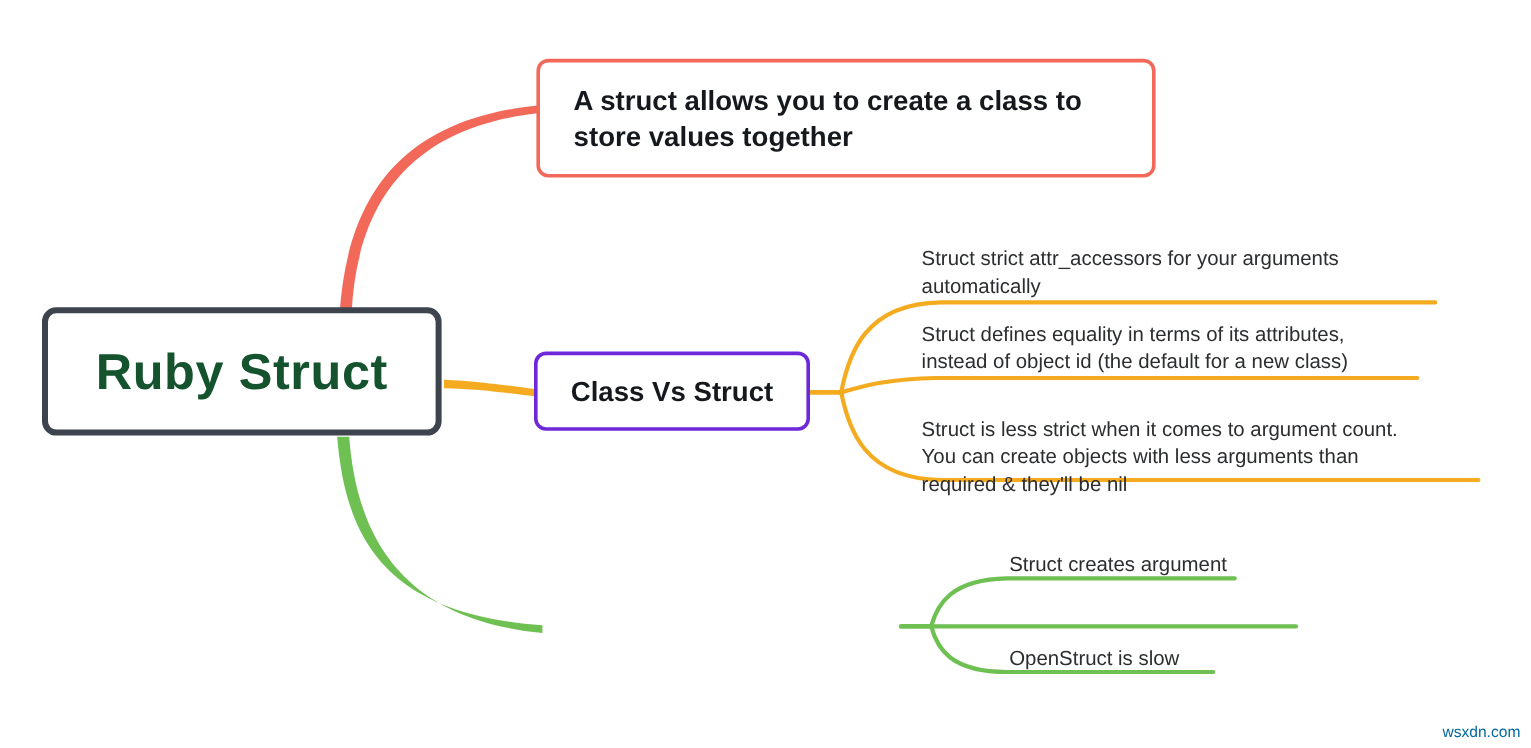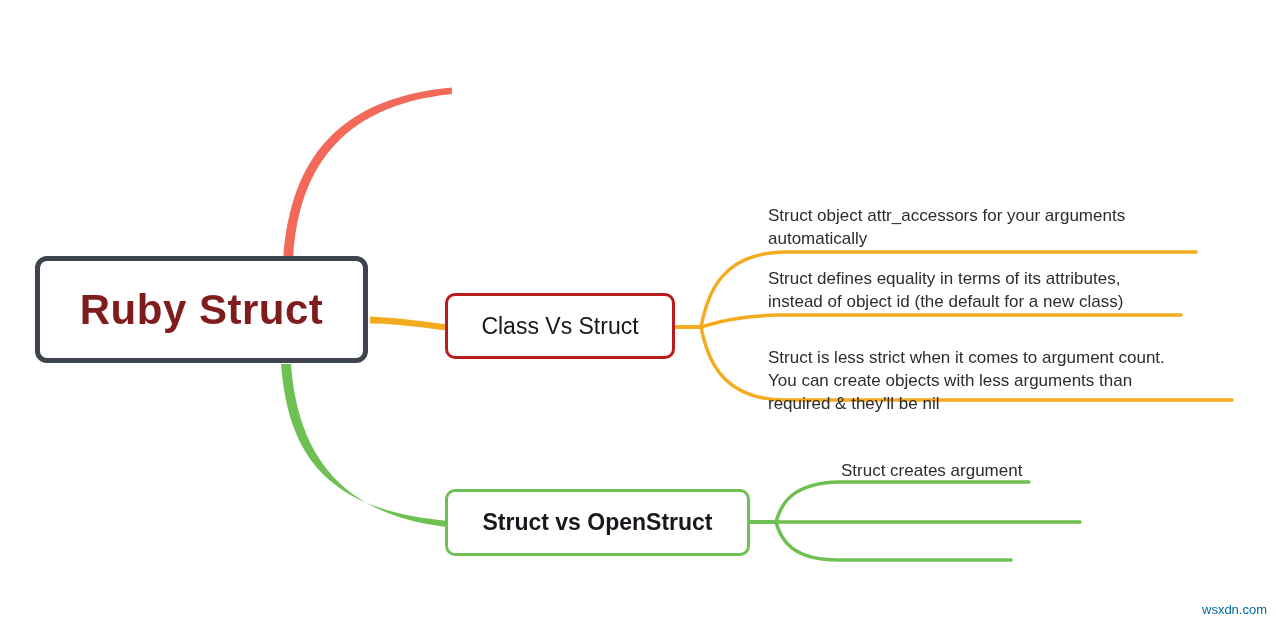--- a/index.html
+++ b/index.html
@@ -8,33 +8,33 @@
     font-family:"Liberation Sans","DejaVu Sans",sans-serif;
   }
   .canvas svg{position:absolute;left:0;top:0;}
   .node{
     position:absolute;background:#ffffff;box-sizing:border-box;
     display:flex;align-items:center;justify-content:center;
   }
   .node-root{
     left:35px;top:256px;width:333px;height:107px;
     border:5px solid #3D444E;border-radius:12px;
-    color:#7f1d1d;font-size:42px;font-weight:700;letter-spacing:0.5px;
+    color:#14532d;font-size:42px;font-weight:700;letter-spacing:0.5px;
   }
   .node-red{
     left:447px;top:49px;width:516px;height:99px;
     border:3px solid #F2695A;border-radius:10px;
     justify-content:flex-start;padding:0 28px;
     color:#15181C;font-size:23px;font-weight:700;line-height:30px;
     white-space:pre-line;
   }
   .node-yellow{
     left:445px;top:293px;width:230px;height:66px;
-    border:3px solid #b91c1c;border-radius:10px;
-    color:#15181C;font-size:23px;font-weight:400;
+    border:3px solid #6d28d9;border-radius:10px;
+    color:#15181C;font-size:23px;font-weight:700;
   }
   .node-green{
     left:445px;top:489px;width:305px;height:67px;
     border:3px solid #6FC052;border-radius:10px;
     color:#15181C;font-size:23px;font-weight:700;
   }
   .child-label{
     position:absolute;color:#2B2D2F;font-size:17px;line-height:23px;
     white-space:pre-line;
   }
@@ -64,29 +64,31 @@
     <path d="M701,327 C707,357 720,399 784,400 H1232" class="stroke-yellow" stroke-width="3.5" stroke-linecap="round"></path>
 
     <path d="M751,522 H777" class="stroke-green" stroke-width="4" stroke-linecap="round"></path>
     <path d="M776,522 C781,503 793,483 839,482 H1029" class="stroke-green" stroke-width="3.5" stroke-linecap="round"></path>
     <path d="M776,522 H1080" class="stroke-green" stroke-width="3.5" stroke-linecap="round"></path>
     <path d="M776,522 C781,541 793,560 839,560 H1011" class="stroke-green" stroke-width="3.5" stroke-linecap="round"></path>
   </svg>
 
   <div class="node node-root">Ruby Struct</div>
 
+  <div class="node node-red">A struct allows you to create a class to
+store values together</div>
 
   <div class="node node-yellow">Class Vs Struct</div>
 
-  <div class="node node-green">Struct vs OpenStruct</div>
 
-  <div class="child-label" style="left:768px;top:204px;">Struct object attr_accessors for your arguments
+  <div class="child-label" style="left:768px;top:204px;">Struct strict attr_accessors for your arguments
 automatically</div>
   <div class="child-label" style="left:768px;top:267px;">Struct defines equality in terms of its attributes,
 instead of object id (the default for a new class)</div>
   <div class="child-label" style="left:768px;top:346px;">Struct is less strict when it comes to argument count.
 You can create objects with less arguments than
 required &amp; they'll be nil</div>
 
   <div class="child-label" style="left:841px;top:459px;">Struct creates argument</div>
+  <div class="child-label" style="left:841px;top:537px;">OpenStruct is slow</div>
 
   <div class="wm">wsxdn.com</div>
 </div>
 
 </body></html>

